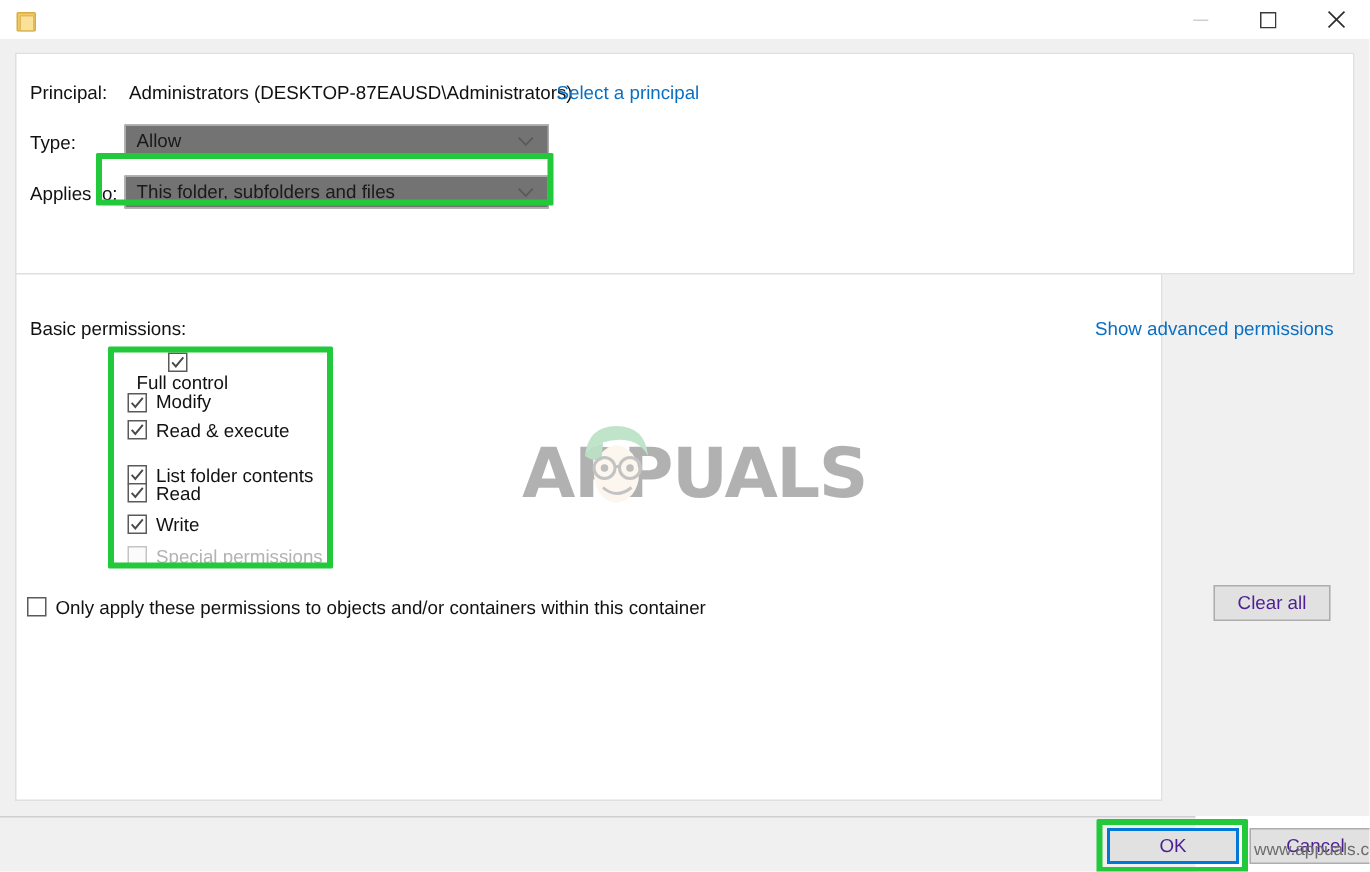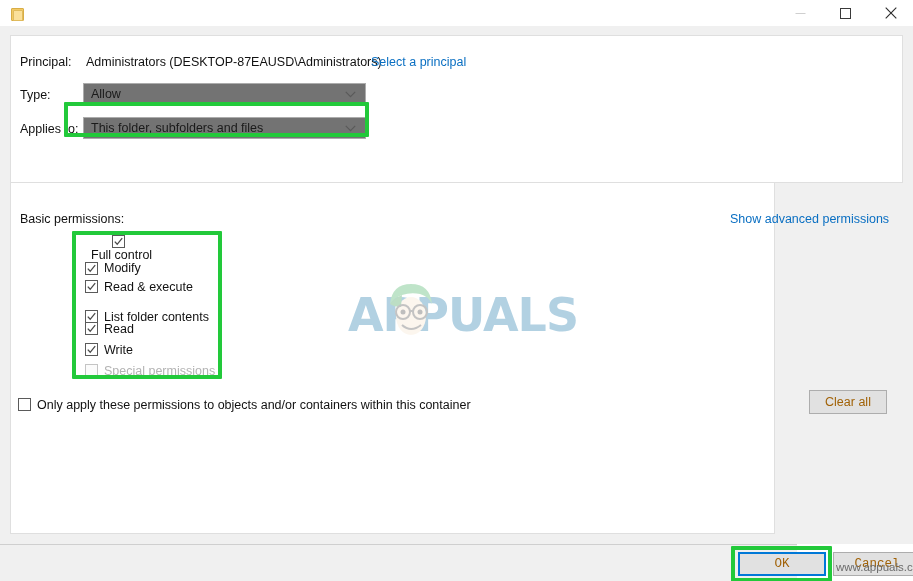--- a/index.html
+++ b/index.html
@@ -169,21 +169,21 @@
   
   .btn {
     position: absolute;
     background: #e1e1e1;
     border: 1px solid #adadad;
     box-sizing: border-box;
     display: flex;
     align-items: center;
     justify-content: center;
     font-size: 12.5px;
-    color: #a16207;
+    color: #4c1d95;
     cursor: default;
     white-space: nowrap;
   }
   .btn.focused {
     border: 2px solid #0078d7;
   }
 
   
   .hl {
     position: absolute;
@@ -193,38 +193,37 @@
     border-radius: 1px;
   }
 
   
   .footer {
     position: absolute;
     left: 0; top: 544px;
     width: 797px; height: 37px;
     background: #f0f0f0;
     border-top: 1px solid #cfcfcf;
-    font-family: Liberation Mono, monospace;
   }
 
   
   .wm-center {
     position: absolute;
     left: 348px; top: 254px;
     width: 220px; height: 62px;
     pointer-events: none;
     opacity: .30;
   }
   .wm-text {
     position: absolute;
     left: 0; top: 8px;
     font-size: 46px;
     font-weight: bold;
     letter-spacing: -1px;
-    color: #0369a1;
+    color: #000000;
     font-family: "DejaVu Sans", sans-serif;
   }
   .wm-face {
     position: absolute;
     left: 36px; top: 0px;
     width: 54px; height: 62px;
   }
   .wm-corner {
     position: absolute;
     left: 836px; top: 561px;

